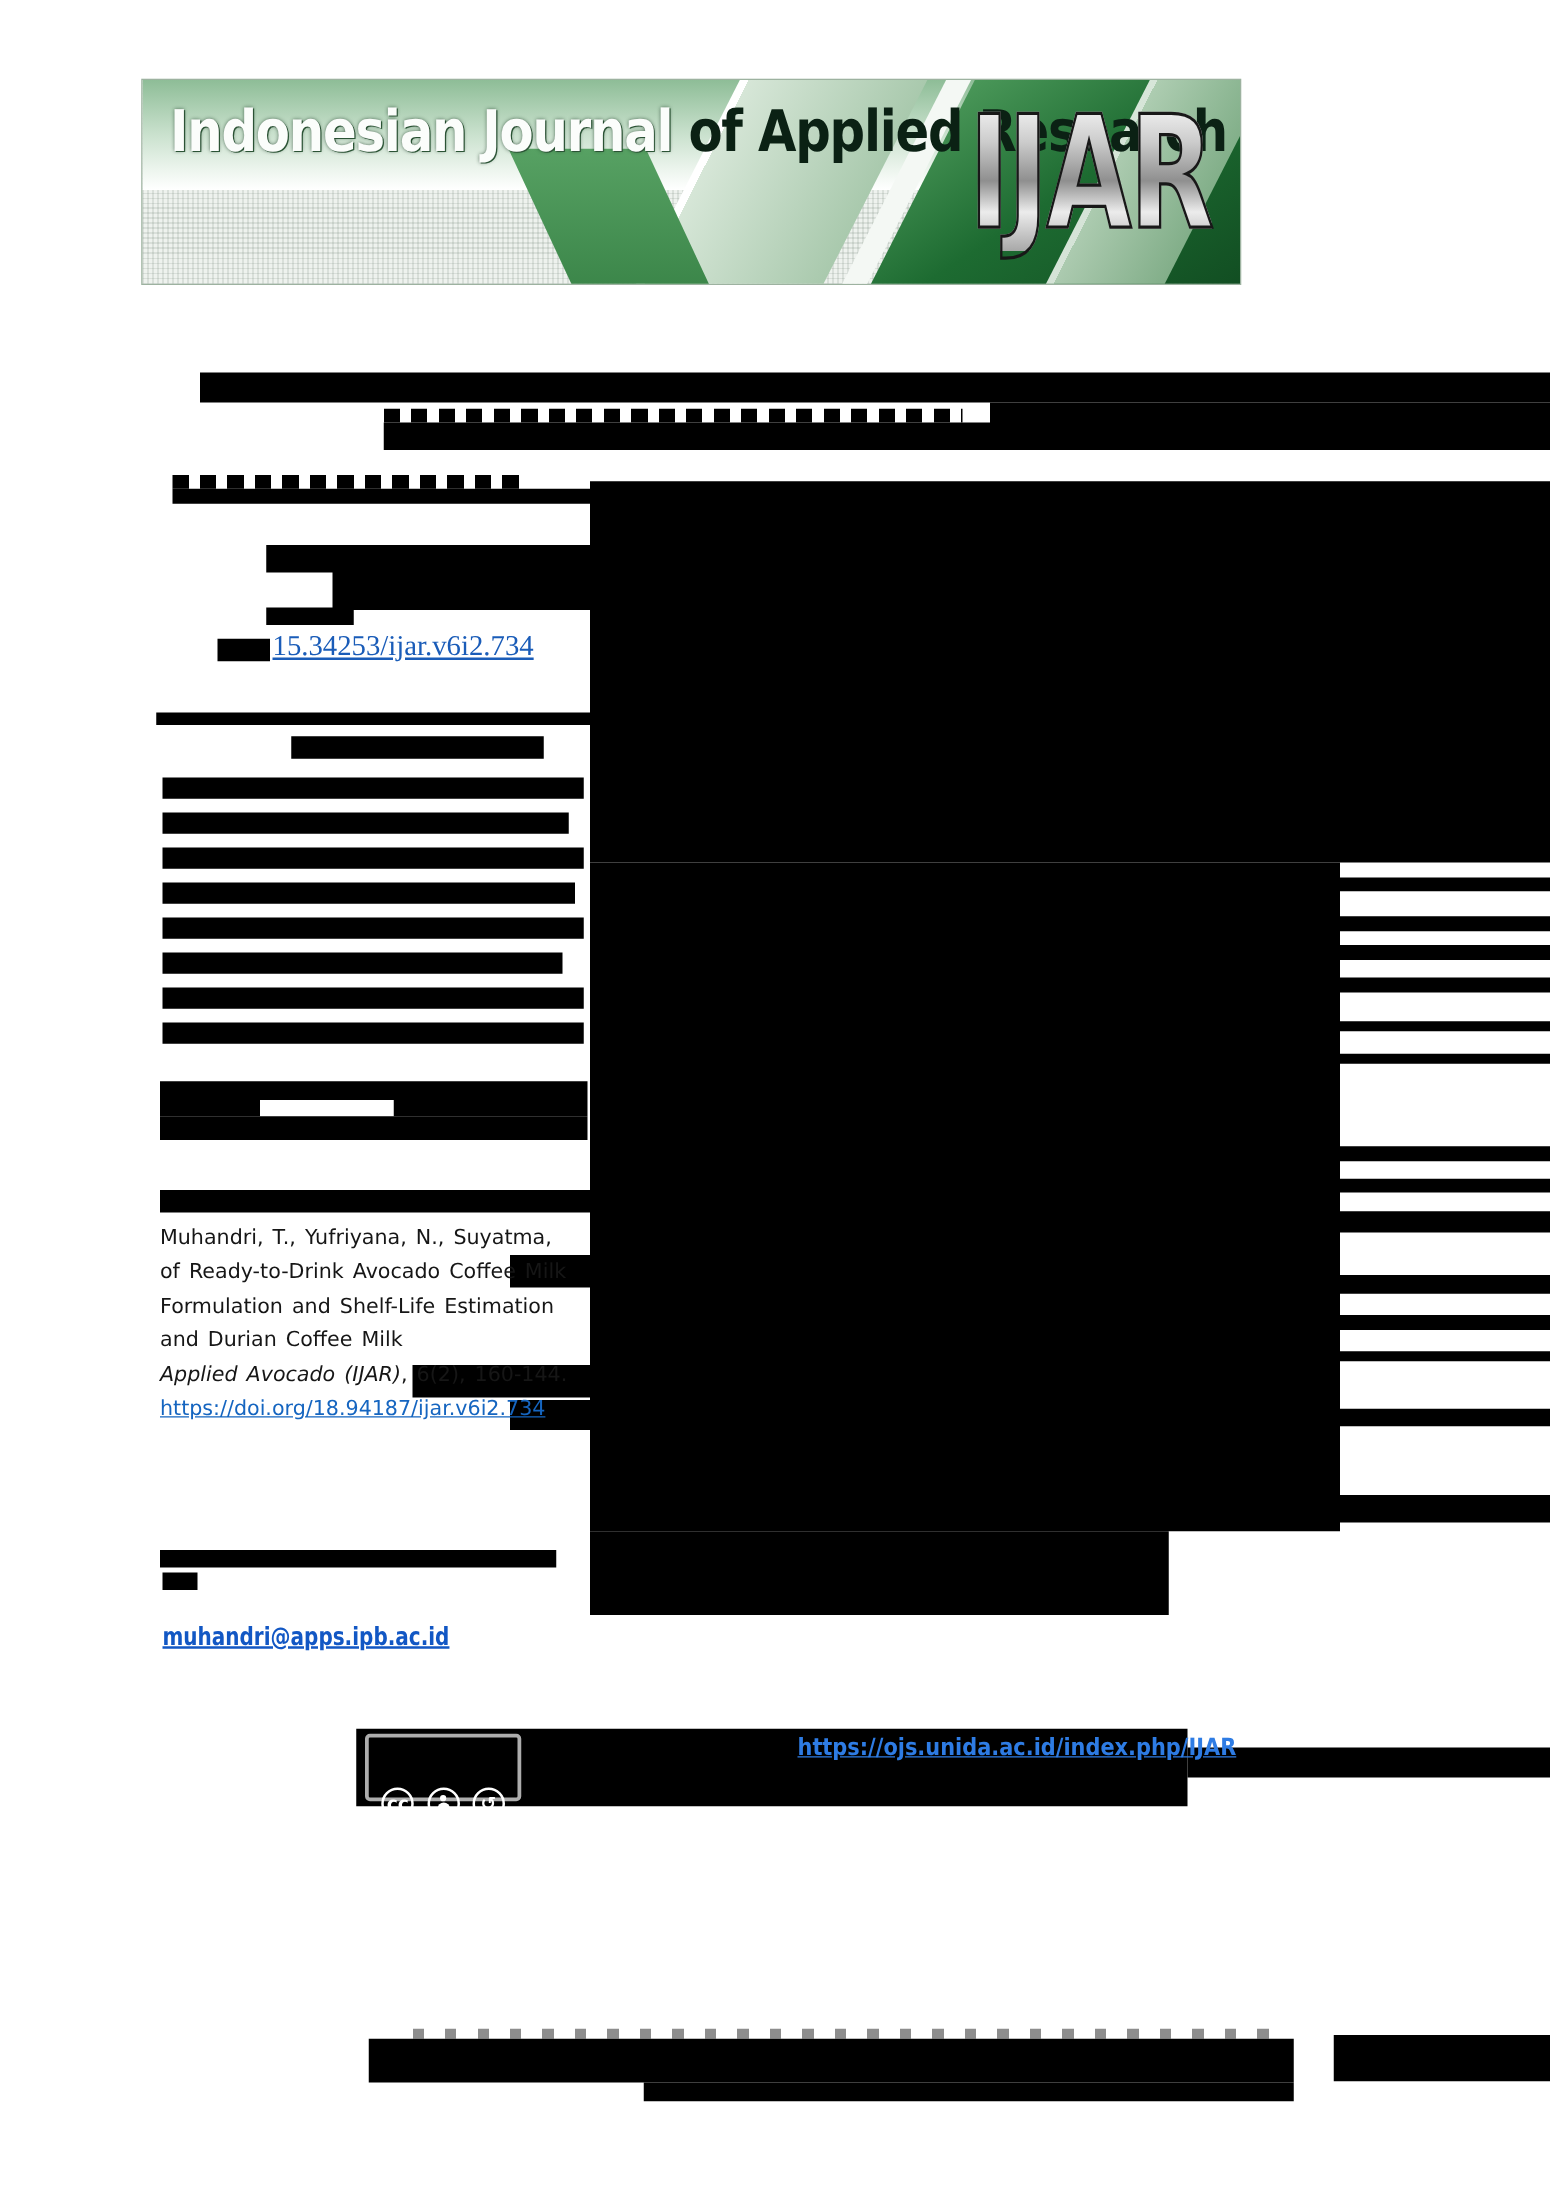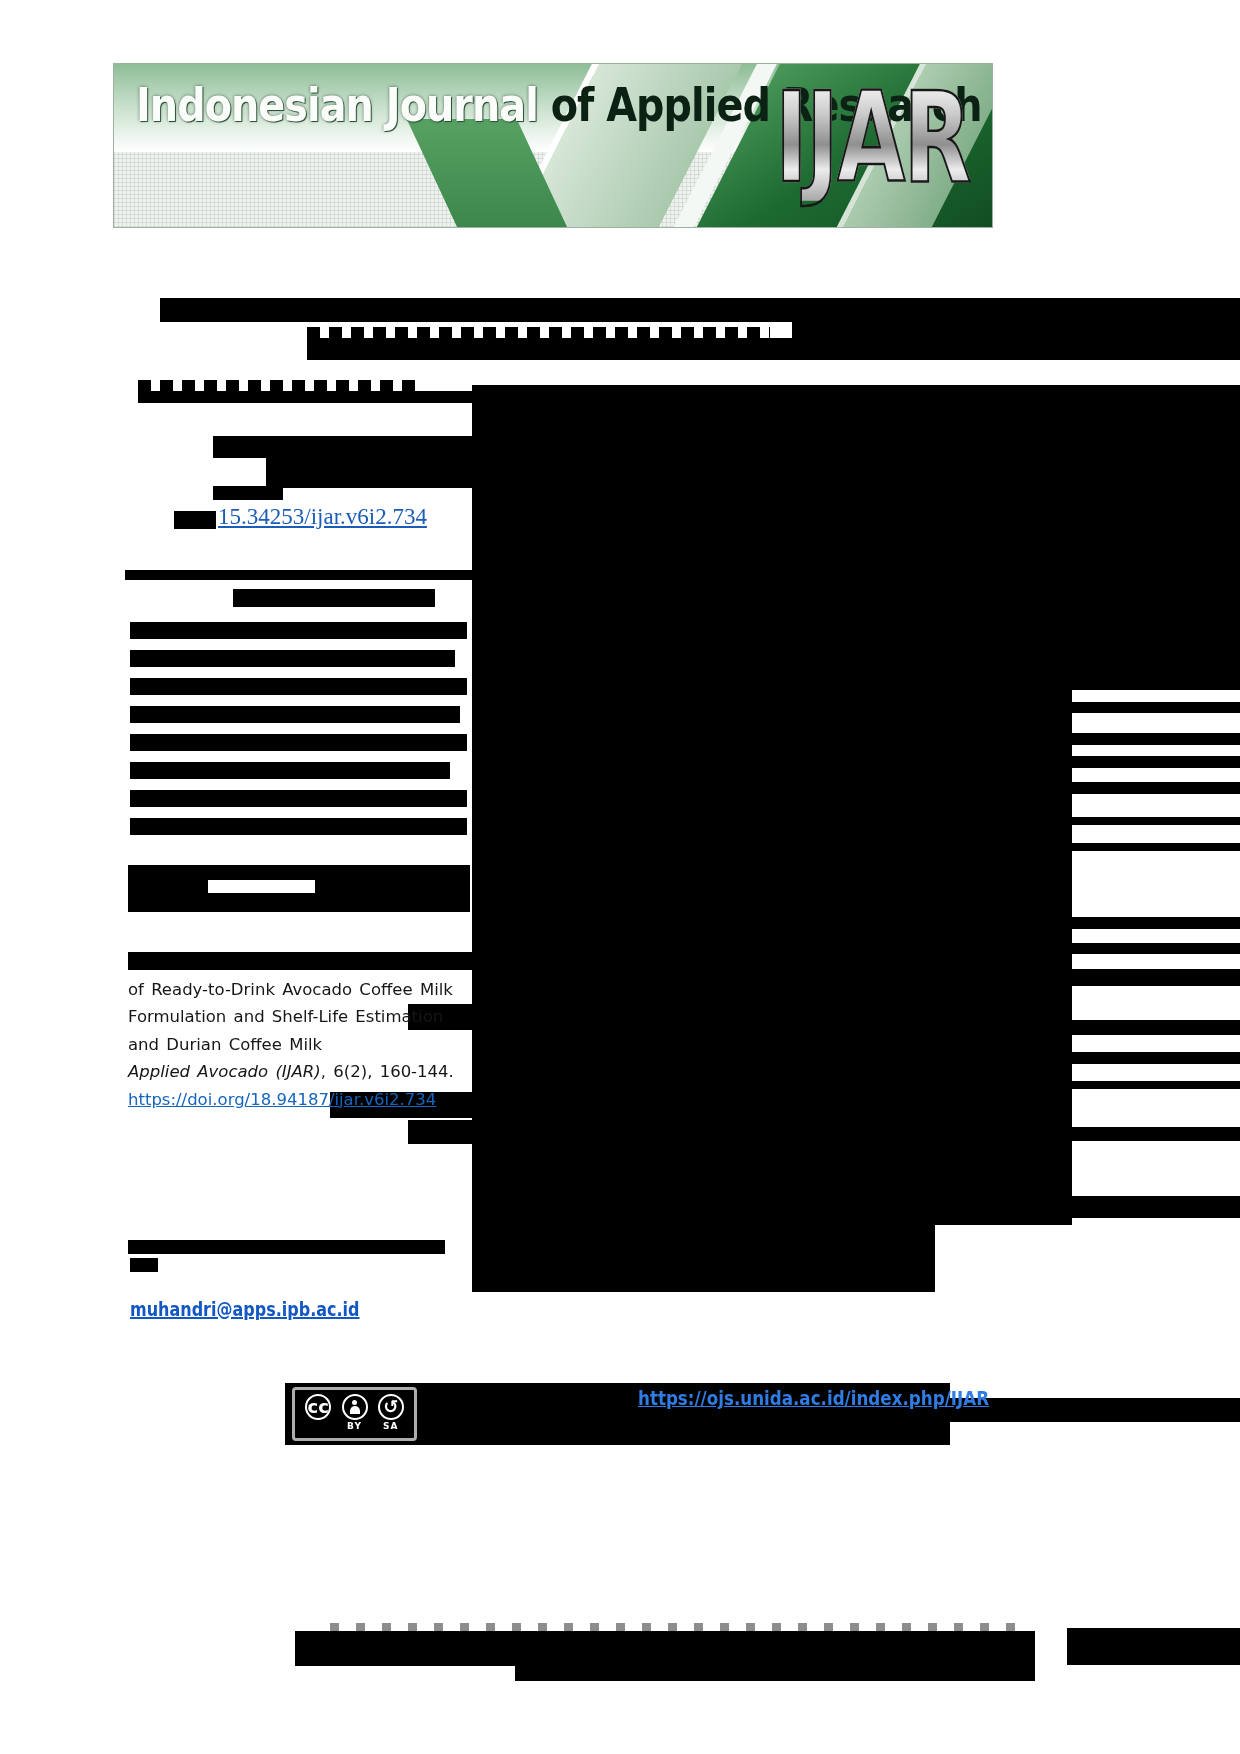--- a/index.html
+++ b/index.html
@@ -58,21 +58,21 @@
         font-size:19px;font-weight:bold;color:#2e7ce4;text-decoration:underline;
         transform:scaleX(.88);transform-origin:left top;white-space:nowrap;z-index:5;}
 
   
   #cc-badge{position:absolute;left:292px;top:1387px;width:125px;height:54px;z-index:5;
         background:#000;border:3px solid #adadad;border-radius:4px;box-sizing:border-box;
         display:flex;align-items:flex-start;justify-content:space-evenly;padding-top:4px;}
   .cc-col{display:flex;flex-direction:column;align-items:center;}
   .cc-circ{width:26px;height:26px;border-radius:50%;border:2.5px solid #fff;box-sizing:border-box;
         color:#fff;font-weight:bold;display:flex;align-items:center;justify-content:center;
-        font-size:18px;line-height:1;}
+        font-size:15px;line-height:1;margin-top:36px;}
   .cc-lbl{color:#fff;font-size:9px;font-weight:bold;margin-top:1px;letter-spacing:1px;}
   .person{position:relative;width:10px;height:14px;}
   .person:before{content:"";position:absolute;left:2.5px;top:0;width:5px;height:5px;border-radius:50%;background:#fff;}
   .person:after{content:"";position:absolute;left:0;top:6px;width:10px;height:8px;border-radius:5px 5px 0 0;background:#fff;}
 </style>
 </head>
 <body>
 
 <div id="page">
 
@@ -141,20 +141,21 @@
       <div class="red" style="left: 950px; top: 1398px; width: 290px; height: 24px;"></div>
       <div class="red dashgray" style="left: 330px; top: 1623px; width: 690px; height: 8px;"></div>
       <div class="red" style="left: 295px; top: 1631px; width: 740px; height: 35px;"></div>
       <div class="red" style="left: 515px; top: 1666px; width: 520px; height: 15px;"></div>
       <div class="red" style="left: 1067px; top: 1628px; width: 173px; height: 37px;"></div>
     </div>
 
   <a id="doi-link" href="#">15.34253/ijar.v6i2.734</a>
 
   <div id="citation-box">
+      <div class="cit-line"><span>Muhandri, T., Yufriyana, N., Suyatma,</span></div>
       <div class="cit-line"><span>of Ready-to-Drink Avocado Coffee Milk</span></div>
       <div class="cit-line"><span>Formulation and Shelf-Life Estimation</span></div>
       <div class="cit-line"><span>and Durian Coffee Milk</span></div>
       <div class="cit-line"><span class="it">Applied Avocado (IJAR)</span><span>, 6(2), 160-144.</span></div>
       <div class="cit-line"><span class="cit-link">https://doi.org/18.94187/ijar.v6i2.734</span></div>
     </div>
 
   <a id="email-link" href="#">muhandri@apps.ipb.ac.id</a>
 
   <div id="cc-badge">

